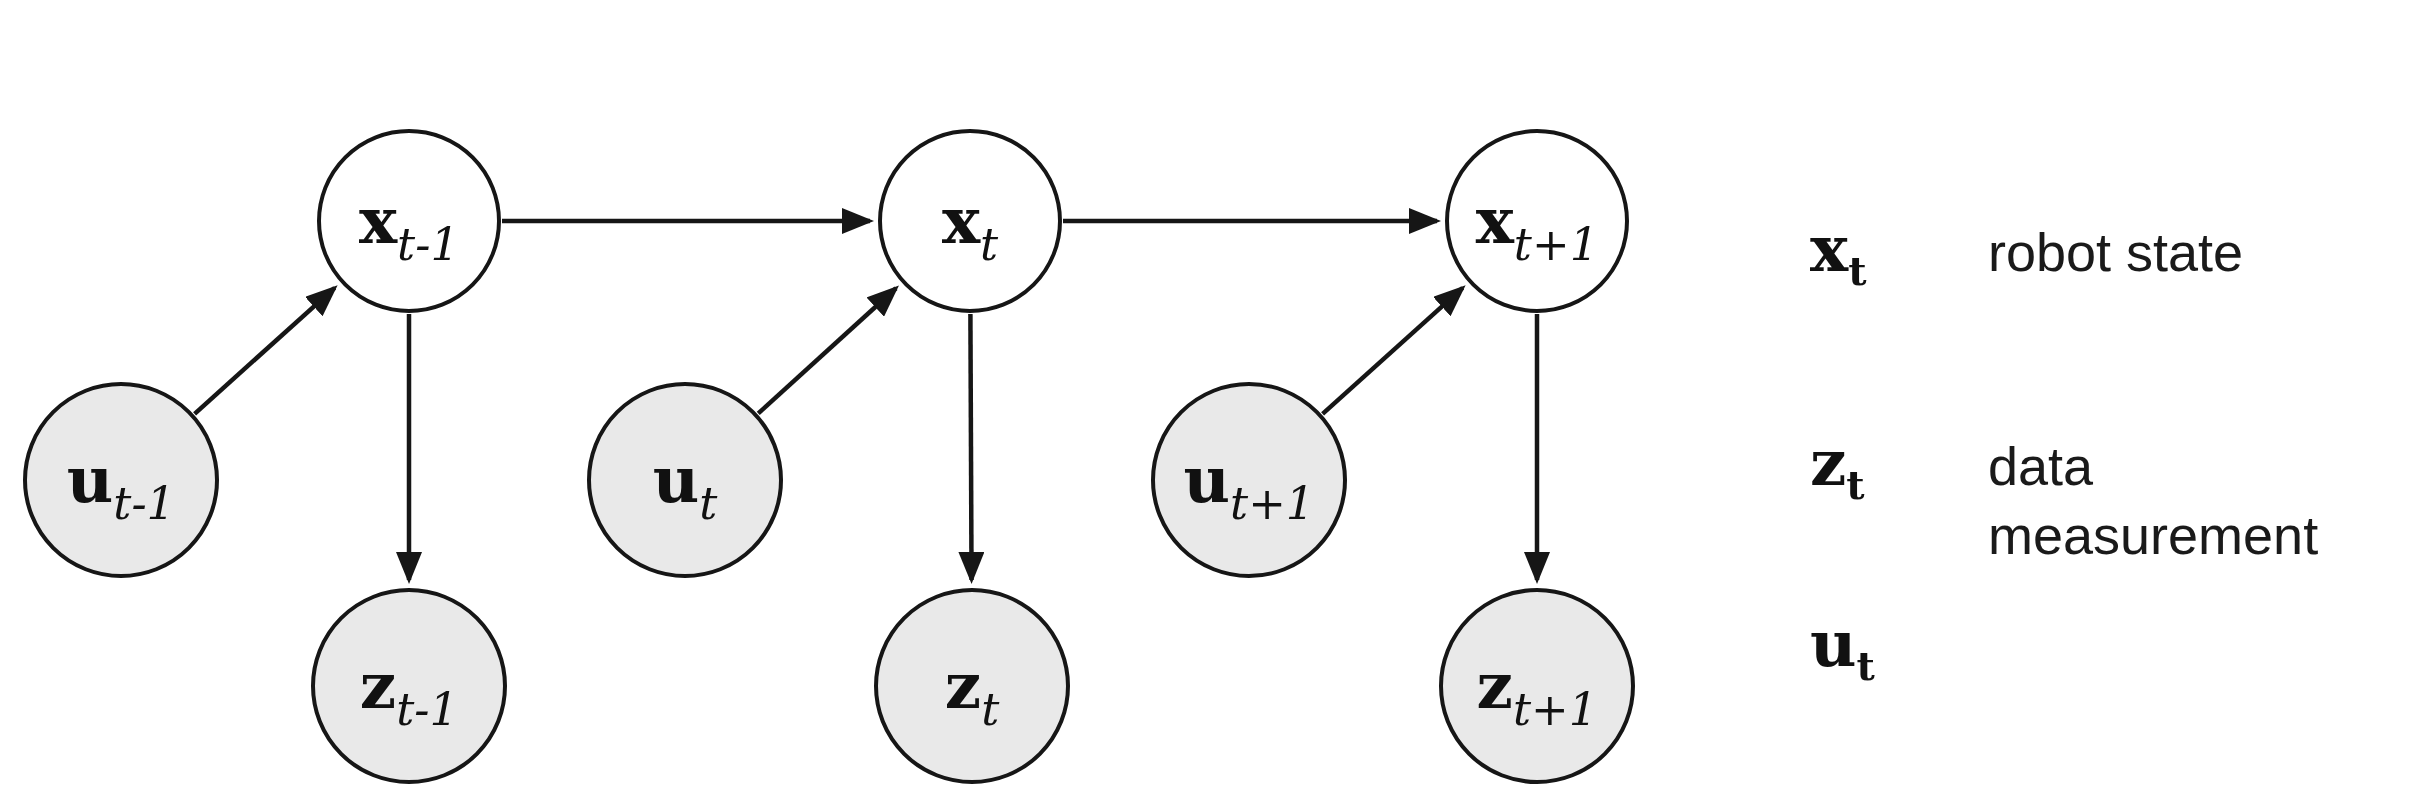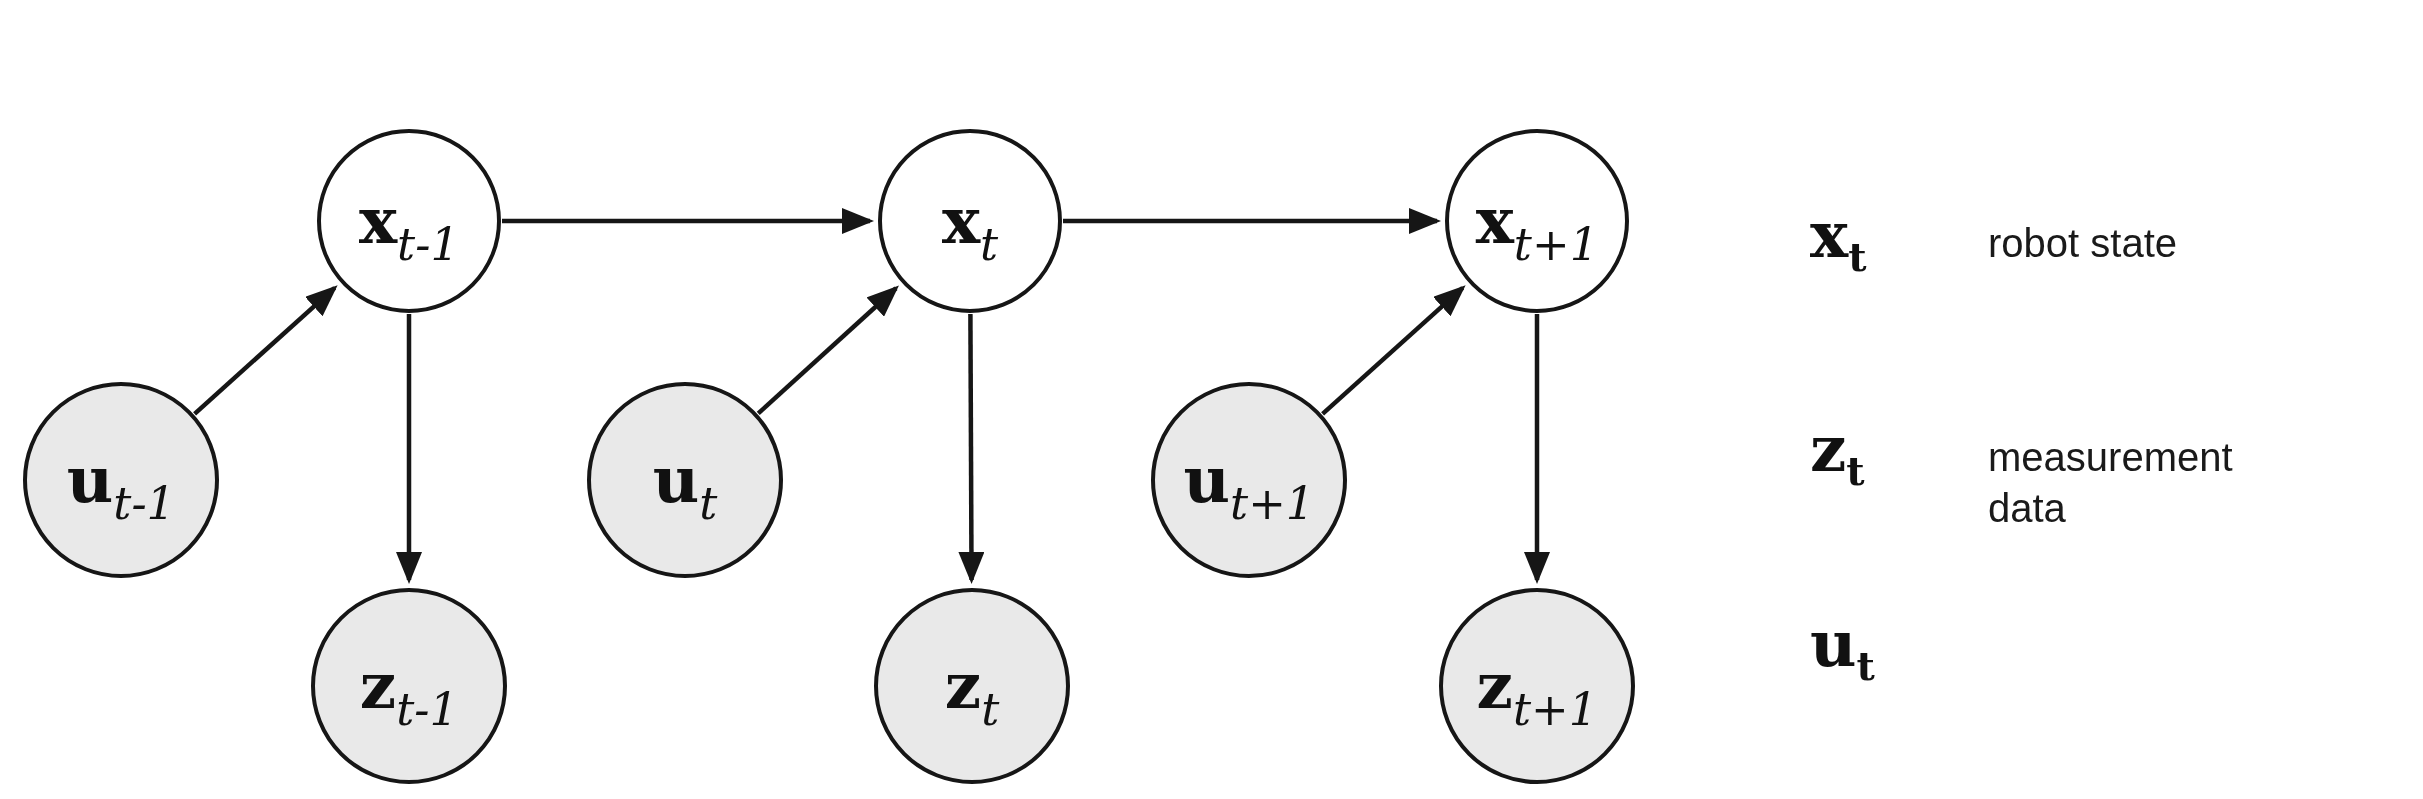--- a/index.html
+++ b/index.html
@@ -56,21 +56,21 @@
     color: #111111;
     flex: 0 0 auto;
   }
   .legend-symbol sub {
     font-weight: bold;
     font-size: 0.62em;
     font-style: normal;
   }
   .legend-desc {
     font-family: "Liberation Sans", sans-serif;
-    font-size: 40px;
+    font-size: 54px;
     line-height: 1.28;
     color: #1a1a1a;
     margin-top: 40px;
   }
 </style>
 </head>
 <body>
 
 <div id="stage">
 
@@ -133,22 +133,22 @@
       <div class="legend-symbol"><span>x</span><sub>t</sub></div>
       <div class="legend-desc">
         <div>robot state</div>
         <div></div>
       </div>
     </div>
 
     <div class="legend-item">
       <div class="legend-symbol"><span>z</span><sub>t</sub></div>
       <div class="legend-desc">
+        <div>data</div>
         <div>measurement</div>
-        <div>data</div>
       </div>
     </div>
 
     <div class="legend-item">
       <div class="legend-symbol"><span>u</span><sub>t</sub></div>
     </div>
 
   </div>
 </div>
 

